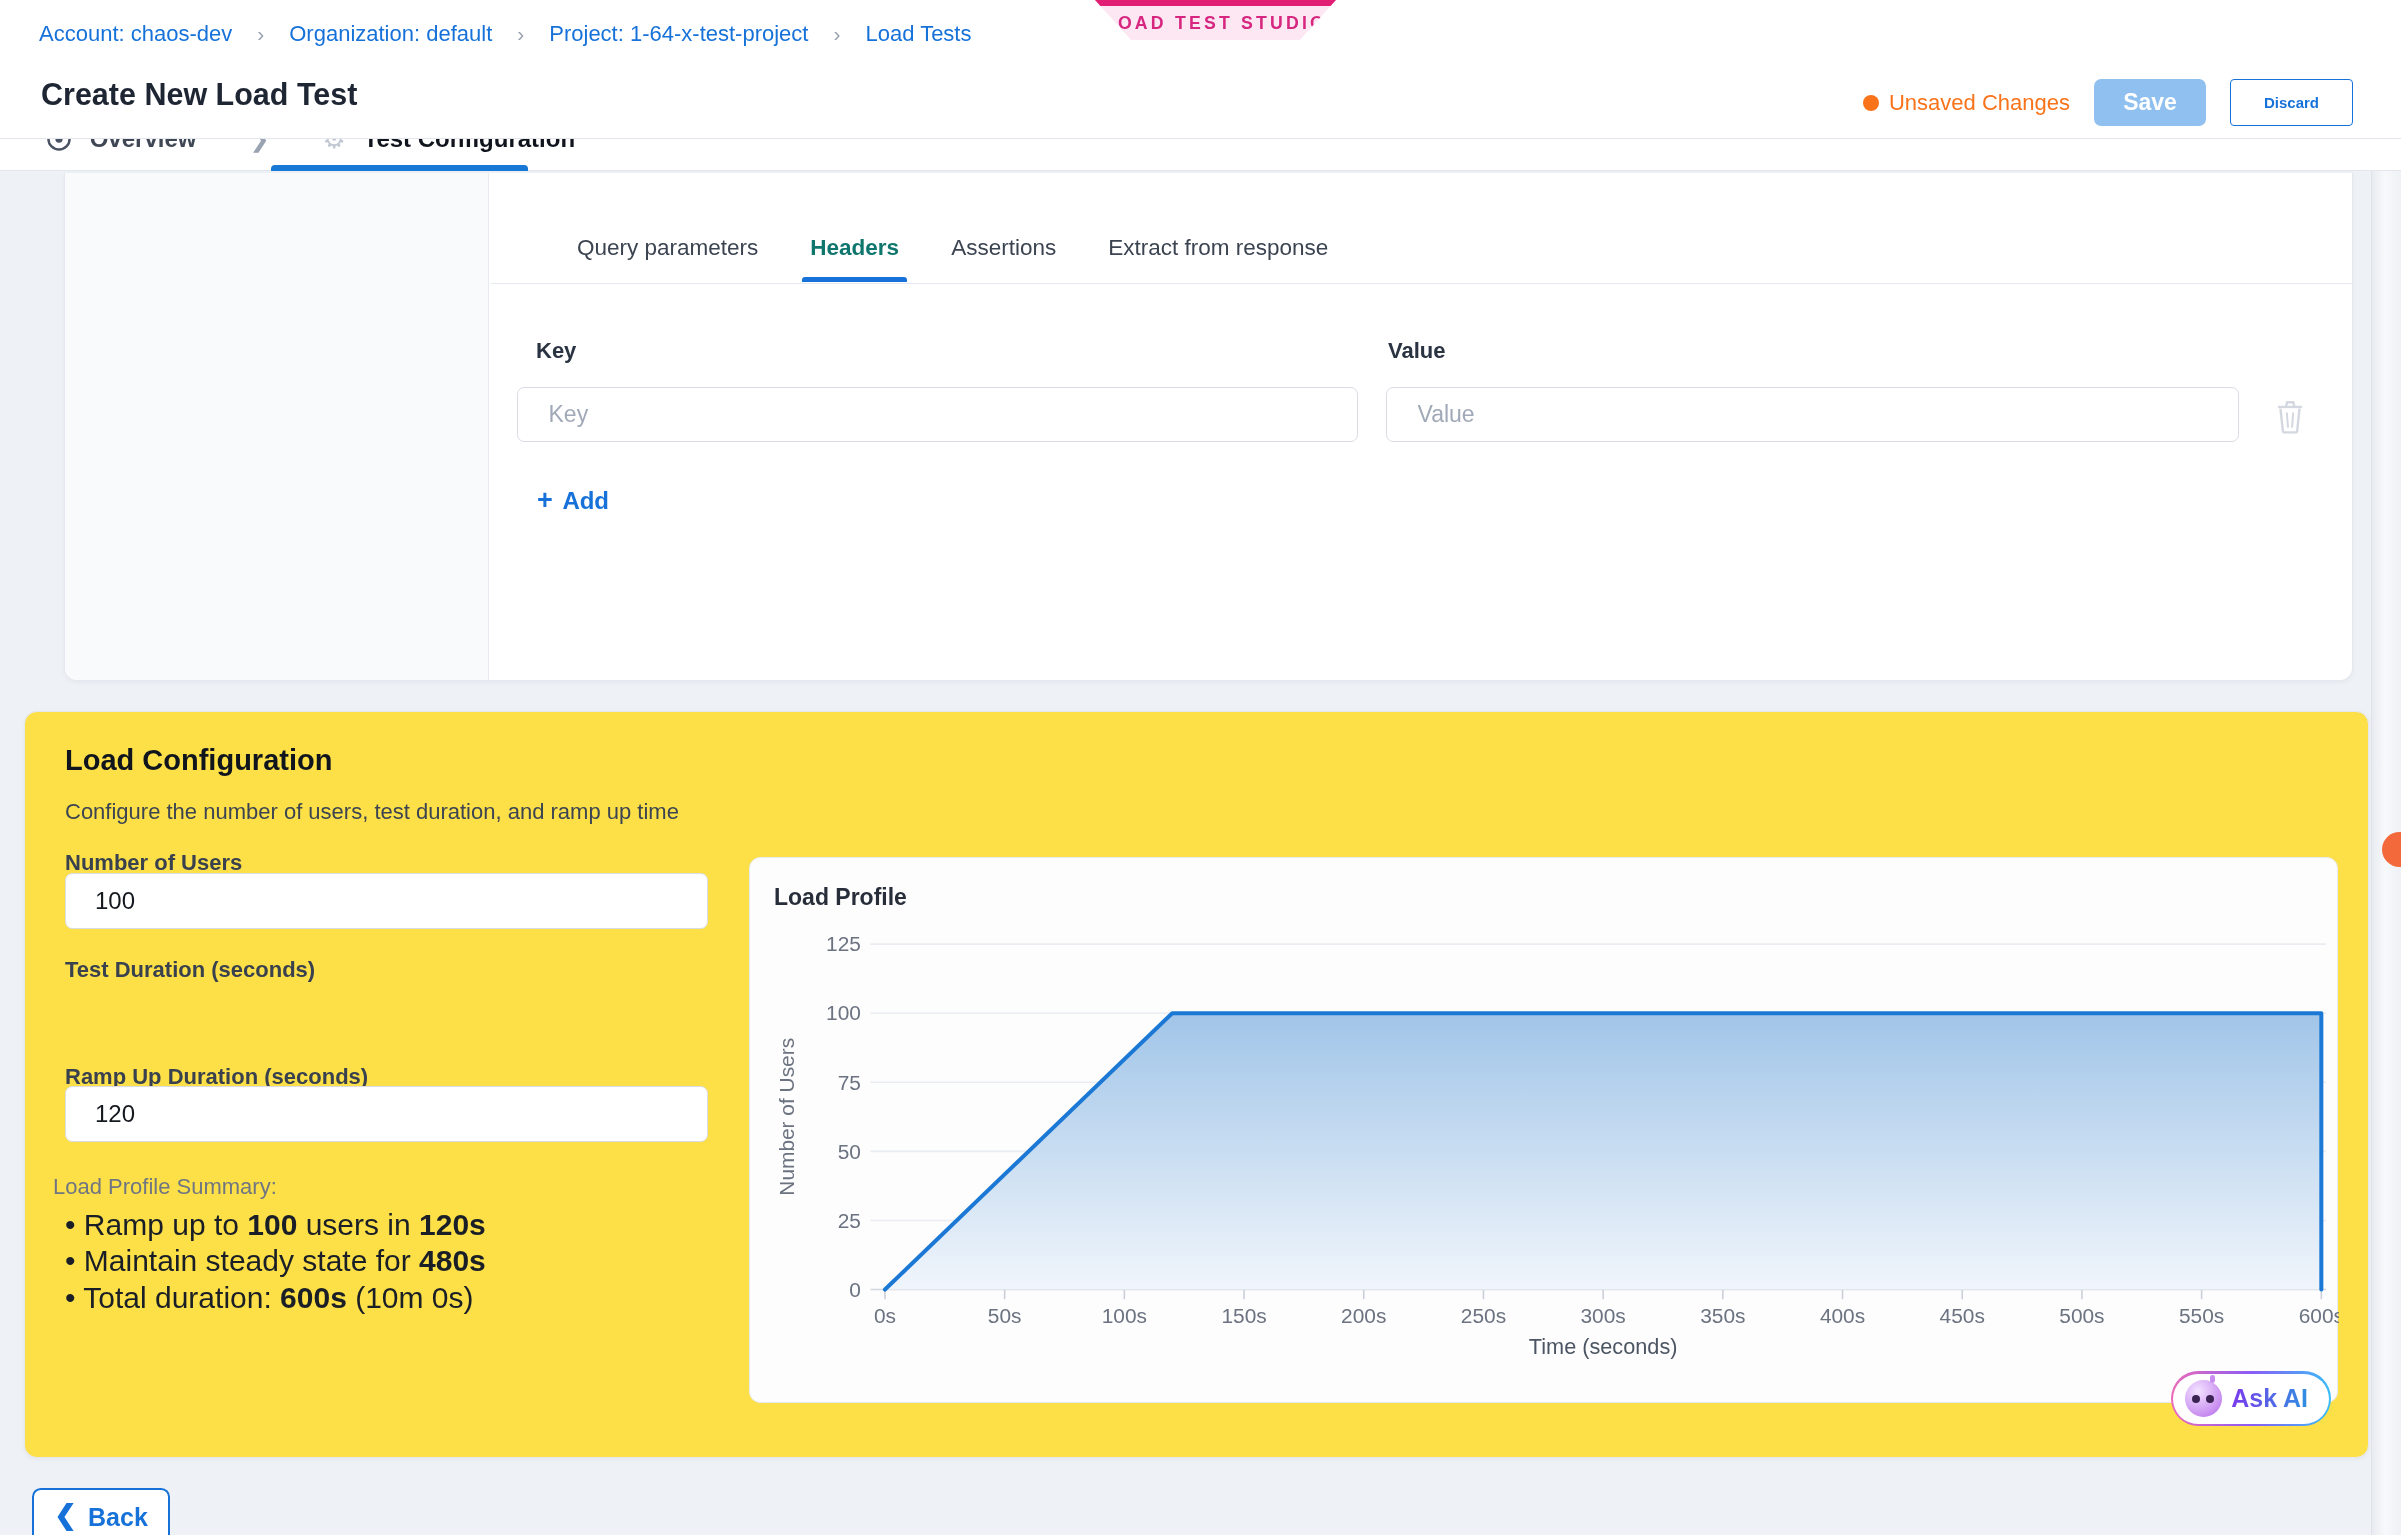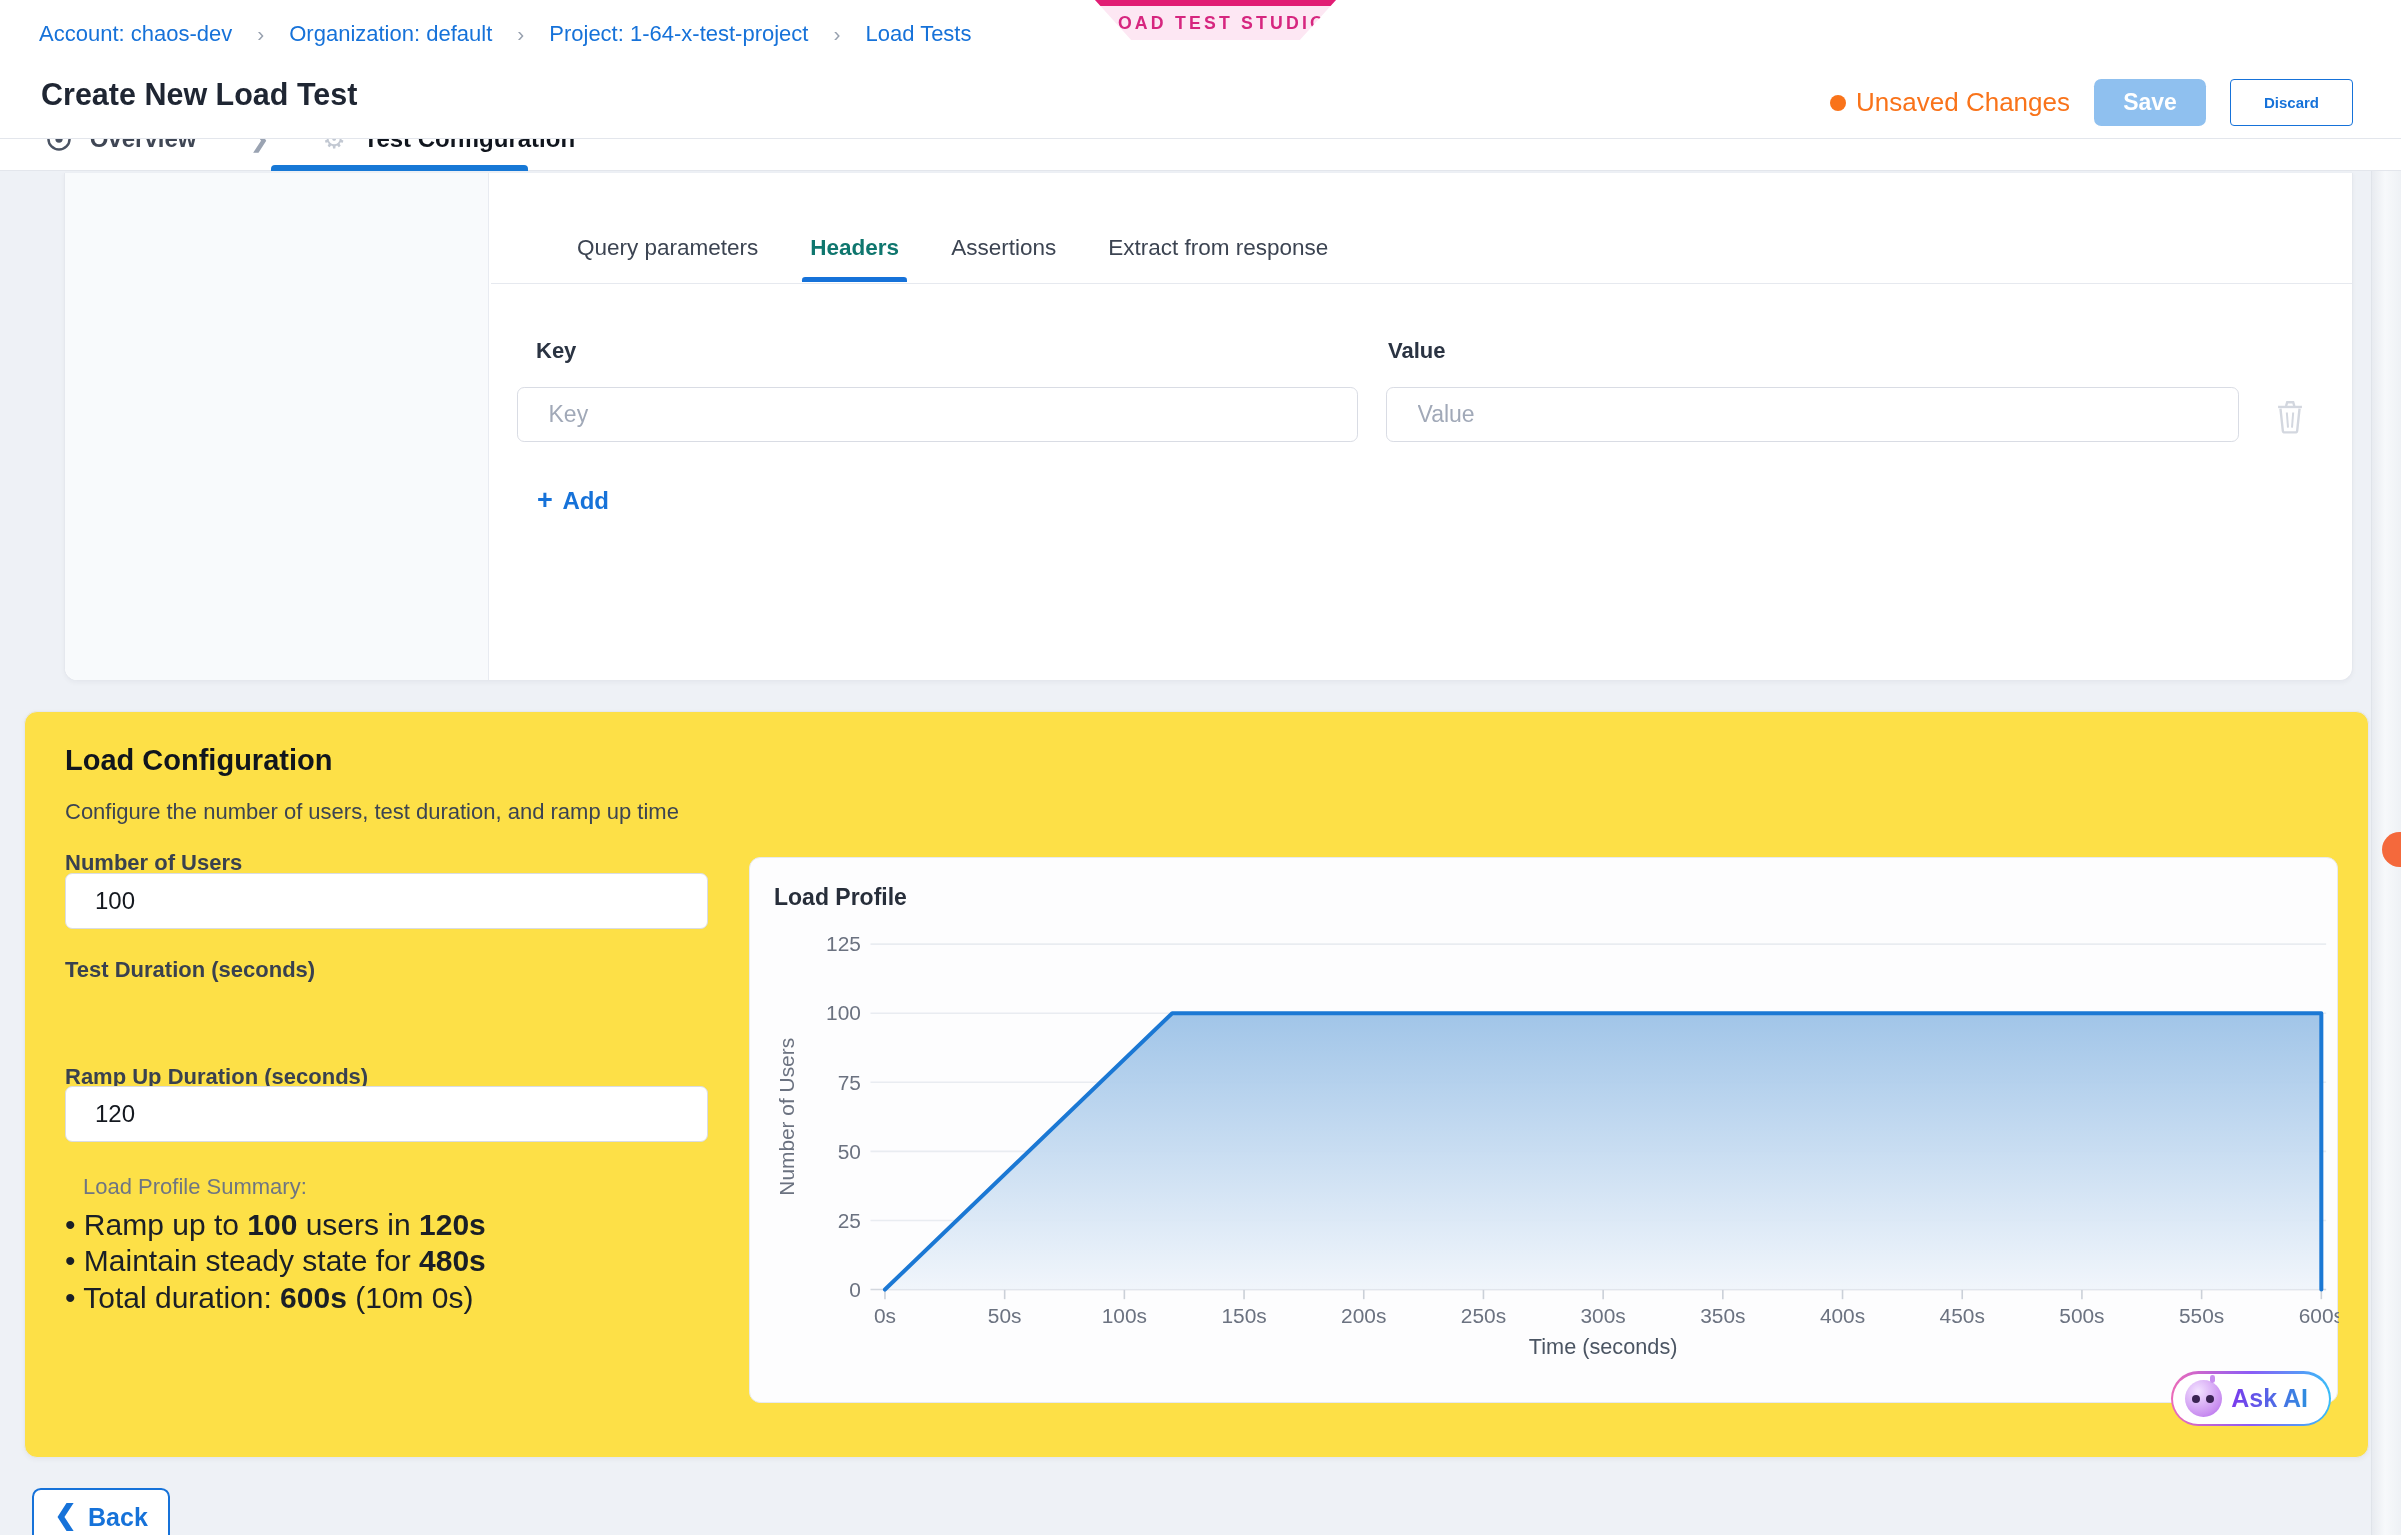--- a/index.html
+++ b/index.html
@@ -31,21 +31,21 @@
   .studio-badge span {
     color:#d6267f; font-size:17.7px; font-weight:bold; letter-spacing:3.2px;
   }
   .page-title {
     position:absolute; left:41px; top:77px; font-size:30.5px; font-weight:bold; color:#1f2633;
   }
   .header-actions {
     position:absolute; right:48px; top:79px; height:47px;
     display:flex; align-items:center; gap:24px;
   }
-  .unsaved { display:flex; align-items:center; gap:9.6px; color:#f9731a; font-size:26px; }
+  .unsaved { display:flex; align-items:center; gap:9.6px; color:#f9731a; font-size:22px; }
   .unsaved .dot { width:16px; height:16px; border-radius:50%; background:#f9731a; }
   .btn-save {
     width:112px; height:47px; background:#8fc0ef; color:#ffffff; font-weight:bold;
     font-size:23px; border:none; border-radius:7.2px; font-family:inherit;
   }
   .btn-discard {
     width:123px; height:47px; background:#ffffff; color:#1672d9; font-weight:bold;
     font-size:15px; border:1.6px solid #1672d9; border-radius:4px; font-family:inherit;
   }
 
@@ -118,21 +118,21 @@
     box-shadow:0 1.6px 4.8px rgba(16,24,40,.04);
   }
   .load-title { position:absolute; left:40px; top:32px; font-size:29px; font-weight:bold; color:#10151d; }
   .load-subtitle { position:absolute; left:40px; top:87px; font-size:22px; color:#3c4452; }
   .lc-label { position:absolute; left:40px; font-size:22px; font-weight:600; color:#39414f; }
   .lc-input {
     position:absolute; left:40px; width:643px; height:56px;
     border:1.6px solid #d9dce4; border-radius:7.2px; font-size:24px; color:#14181f;
     padding:0 29px; font-family:inherit; background:#fff;
   }
-  .summary-heading { position:absolute; left:58px; top:462px; font-size:22px; color:#6f7682; }
+  .summary-heading { position:absolute; left:28px; top:462px; font-size:22px; color:#6f7682; }
   .summary-item { position:absolute; left:40px; font-size:30px; color:#1a1f27; }
   .summary-item b { font-weight:bold; }
 
   
   .chart-card {
     position:absolute; left:724px; top:145px; width:1589px; height:546px;
     background:#fdfdfe; border:1.6px solid #e7eaef; border-radius:11.2px;
   }
   .chart-title { position:absolute; left:24px; top:26px; font-size:23px; font-weight:600; color:#272e3a; }
   .chart-svg { position:absolute; left:0; top:66px; }

